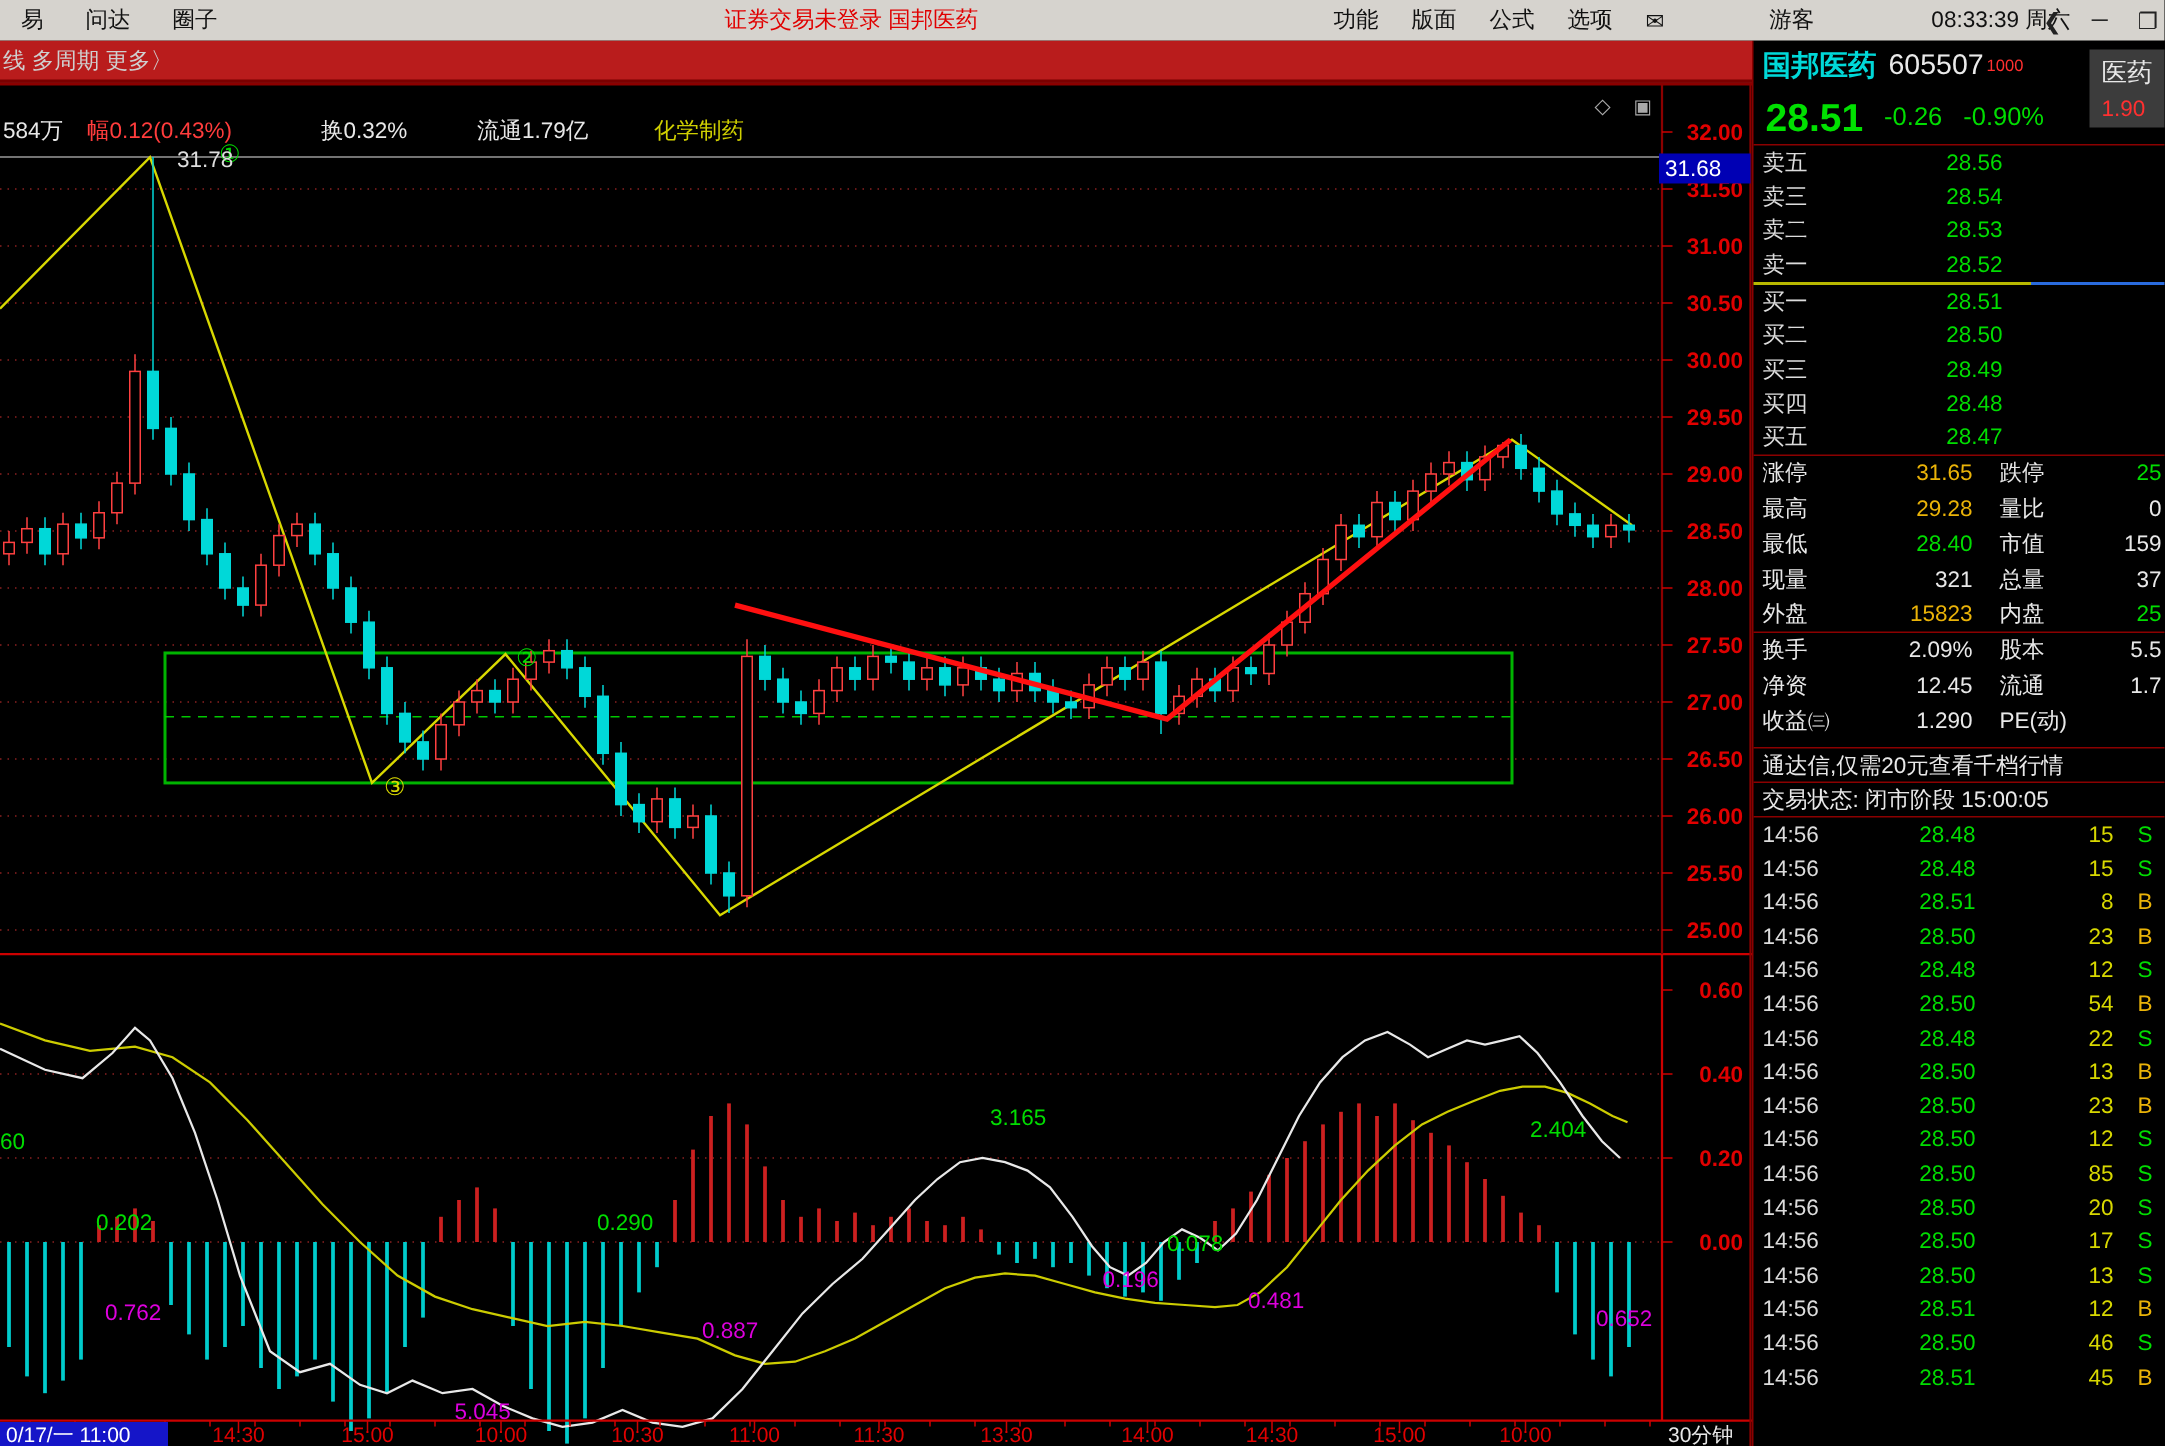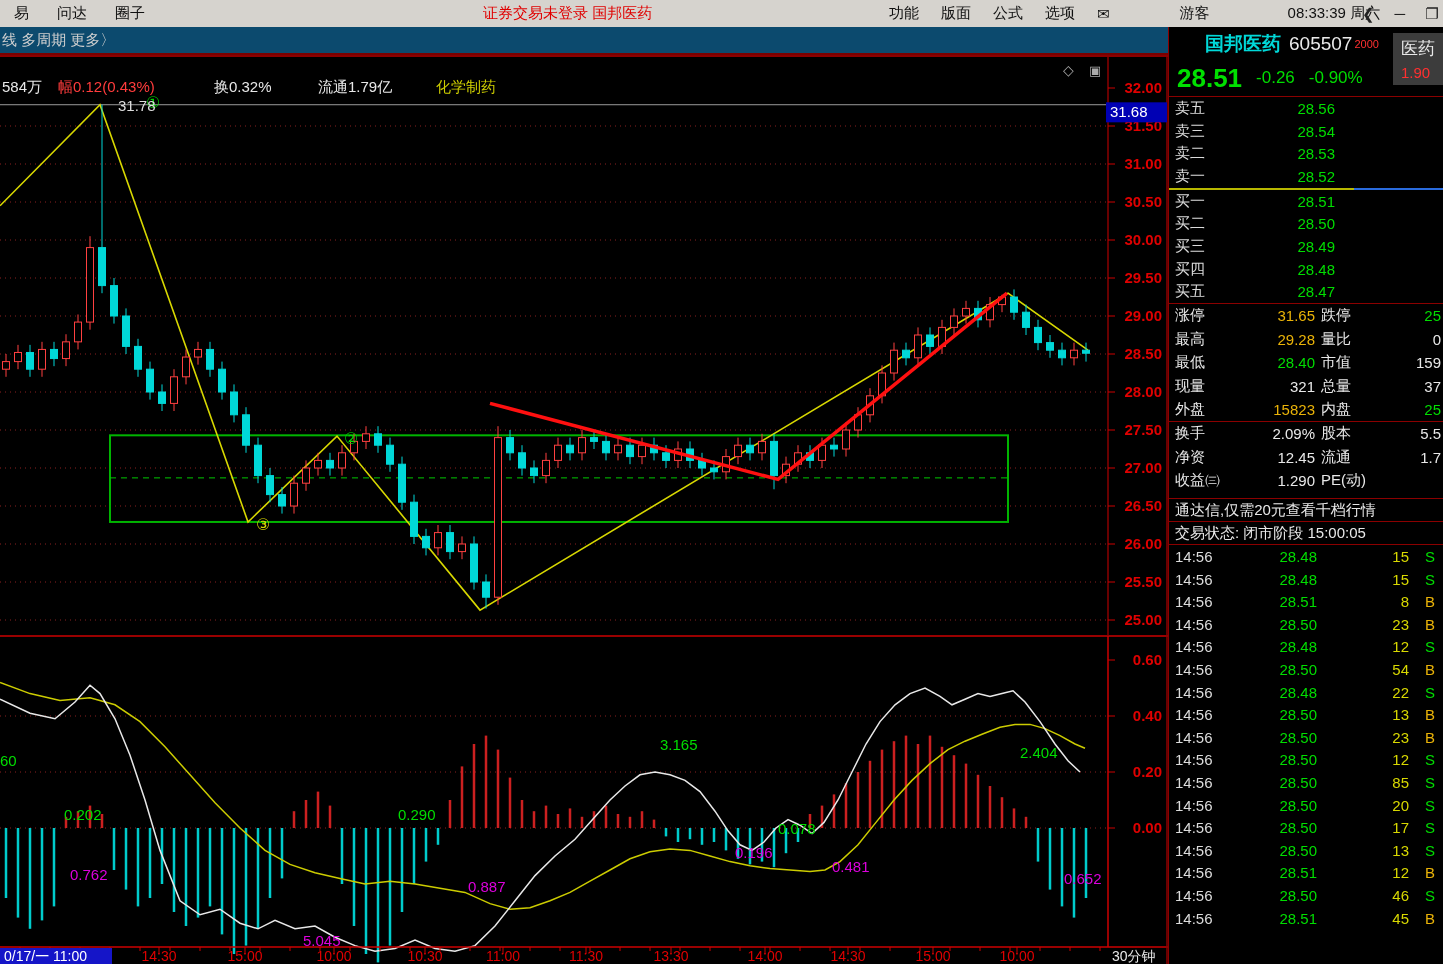--- a/index.html
+++ b/index.html
@@ -5,53 +5,53 @@
   html,body{margin:0;padding:0;background:#000;width:1443px;height:964px;overflow:hidden;
     font-family:"Liberation Sans","DejaVu Sans",sans-serif;}
   .menubar{position:absolute;left:0;top:0;width:1443px;height:27px;background:#d6d3ce;
     color:#111;font-size:15px;display:flex;align-items:center;z-index:9;}
   .menubar span{margin:0 14px;white-space:nowrap;}
   .menubar .notice{position:absolute;left:483px;color:#e00000;margin:0;}
   .menubar .right{position:absolute;left:878px;display:flex;align-items:center;}
   .menubar .right span{margin:0 11px;}
   .menubar .winctl{position:absolute;left:1352px;display:flex;}
   .menubar .winctl span{margin:0 10px;color:#222;font-size:15px;}
-  .toolbar{position:absolute;left:0;top:27px;width:1168px;height:28px;background:#0c4a6e;
+  .toolbar{position:absolute;left:0;top:27px;width:1168px;height:28px;background:#b91c1c;
     border-bottom:2px solid #7a0000;z-index:8;display:flex;align-items:center;box-sizing:border-box;}
   .toolbar .lefttxt{color:#cfcfcf;font-size:15px;padding-left:2px;flex:0 0 auto;}
   .toolbar .btns{margin-left:auto;display:flex;height:24px;}
   .toolbar button{background:#000;color:#eee;font-size:15px;border:1px solid #a03030;
     margin-left:-1px;padding:0 9px;height:24px;line-height:22px;cursor:pointer;
     font-family:"Liberation Sans","DejaVu Sans",sans-serif;}
   svg#chart{position:absolute;left:0;top:0;z-index:1;}
   
   .rpanel{position:absolute;left:1168px;top:27px;width:275px;height:937px;background:#000;
     border-left:1px solid #8b0000;box-sizing:border-box;z-index:7;font-size:15px;color:#dcdcdc;}
-  .qhead{height:33px;display:flex;align-items:center;padding-left:6px;margin-left:30px;}
+  .qhead{height:33px;display:flex;align-items:center;padding-left:6px;}
   .qname{color:#00d8d8;font-size:19px;font-weight:700;}
   .qcode{color:#eaeaea;font-size:19px;margin-left:8px;}
   .qsup{color:#ff3030;font-size:11px;vertical-align:top;margin-left:2px;}
   .corner{position:absolute;right:0;top:6px;width:50px;height:52px;background:#3c3c3c;
     overflow:hidden;padding-left:8px;box-sizing:border-box;}
   .corner .cl{color:#e8e8e8;font-size:17px;margin-top:4px;white-space:nowrap;}
   .corner .cv{color:#ff3030;font-size:15px;margin-top:4px;}
   .qprice{height:36px;display:flex;align-items:center;}
   .qprice .big{color:#00e000;font-size:26px;font-weight:700;margin-left:8px;}
   .qprice .chg{color:#00dd00;font-size:17px;margin-left:14px;}
   .hr{height:1px;background:#8b0000;}
   .lvrow{height:22.7px;display:flex;align-items:center;}
   .lvrow .lbl{width:70px;padding-left:6px;color:#dcdcdc;}
   .lvrow .prc{width:90px;text-align:right;color:#00dd00;}
   .split{height:2px;display:flex;}
   .split .yel{width:185px;background:#b8b800;}
   .split .blu{flex:1;background:#2a6bdd;}
   .strow{height:23.4px;display:flex;align-items:center;}
   .strow .l1{width:64px;padding-left:6px;}
   .strow .v1{width:76px;text-align:right;}
-  .strow .l2{width:62px;margin-left:6px;}
+  .strow .l2{width:62px;margin-left:18px;}
   .strow .v2{flex:1;text-align:right;padding-right:2px;}
   .r{color:#eab308;} .g{color:#00dd00;} .w{color:#e8e8e8;}
   .noticerow,.statusrow{height:22px;display:flex;align-items:center;padding-left:6px;color:#e8e8e8;white-space:nowrap;}
   .trrow{height:22.6px;display:flex;align-items:center;}
   .trrow .tt{width:56px;padding-left:6px;color:#dcdcdc;}
   .trrow .tp{width:86px;text-align:right;color:#00dd00;}
   .trrow .tv{flex:1;text-align:right;color:#d8d800;}
   .trrow .tf{width:26px;text-align:right;padding-right:8px;}
 </style>
 </head>
@@ -518,21 +518,21 @@
     <line x1="1017" y1="947" x2="1017" y2="954" stroke="#cc0000"></line>
     <text x="1017" y="961" fill="#e00000" font-size="14" font-family="&quot;Liberation Sans&quot;,&quot;DejaVu Sans&quot;,sans-serif" text-anchor="middle" font-weight="400">10:00</text>
     <rect x="0" y="948" width="112" height="16" fill="#1515c8"></rect>
     <text x="4" y="961" fill="#ffffff" font-size="14" font-family="&quot;Liberation Sans&quot;,&quot;DejaVu Sans&quot;,sans-serif" text-anchor="start" font-weight="400">0/17/一 11:00</text>
   </svg>
 
 <div class="rpanel">
   <div class="qhead">
     <span class="qname">国邦医药</span>
     <span class="qcode">605507</span>
-    <sup class="qsup">2000</sup>
+    <sup class="qsup">1000</sup>
   </div>
   <div class="corner">
     <div class="cl">医药</div>
     <div class="cv">1.90</div>
   </div>
   <div class="qprice">
     <span class="big">28.51</span>
     <span class="chg">-0.26</span>
     <span class="chg">-0.90%</span>
   </div>

